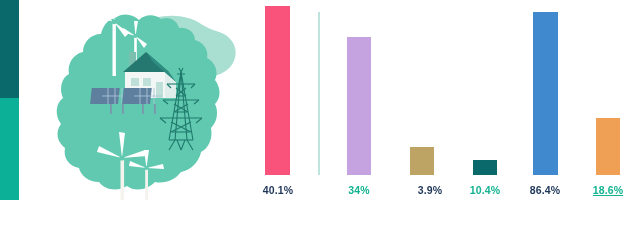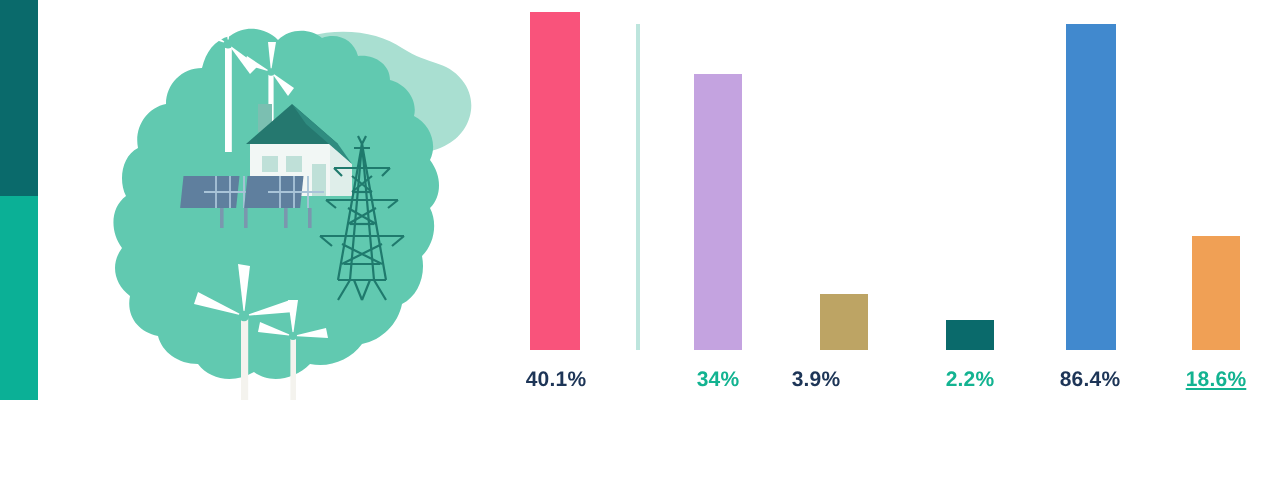--- a/index.html
+++ b/index.html
@@ -216,24 +216,24 @@
 
     <div id="divider-line"></div>
 
     <div class="bar" style="left:15px; width:25px; height:169px; background:#f9537b;"></div>
     <div class="bar-label" style="left:5px; width:46px; color:#1d3557;">40.1%</div>
 
     <div class="bar" style="left:97px; width:24px; height:138px; background:#c4a3e0;"></div>
     <div class="bar-label" style="left:87px; width:44px; color:#13b391;">34%</div>
 
     <div class="bar" style="left:160px; width:24px; height:28px; background:#bda464;"></div>
-    <div class="bar-label" style="left:136px; width:44px; color:#1d3557;">3.9%</div>
+    <div class="bar-label" style="left:158px; width:44px; color:#1d3557;">3.9%</div>
 
     <div class="bar" style="left:223px; width:24px; height:15px; background:#0a6a6b;"></div>
-    <div class="bar-label" style="left:213px; width:44px; color:#13b391;">2.2%</div>
+    <div class="bar-label" style="left:213px; width:44px; color:#13b391;">10.4%</div>
 
     <div class="bar" style="left:283px; width:25px; height:163px; background:#4189ce;"></div>
     <div class="bar-label" style="left:272px; width:46px; color:#1d3557;">86.4%</div>
 
     <div class="bar" style="left:346px; width:24px; height:57px; background:#f0a055;"></div>
     <div class="bar-label" style="left:335px; width:46px; color:#13b391;text-decoration:underline;">18.6%</div>
 
   </div>
 
 </div>

